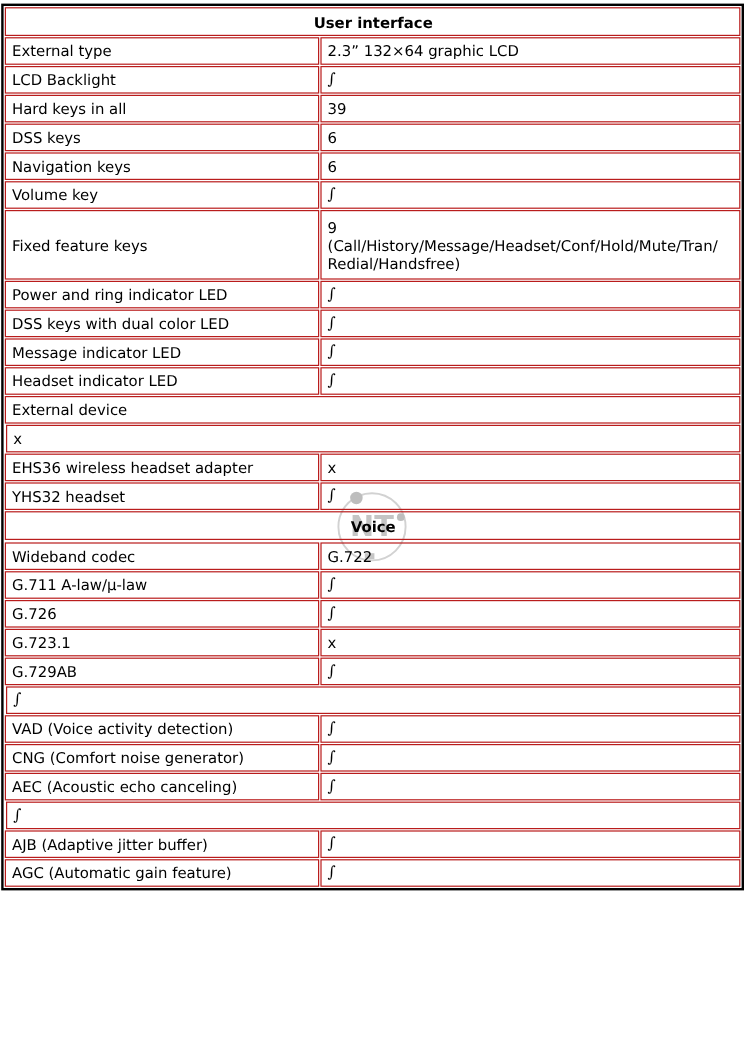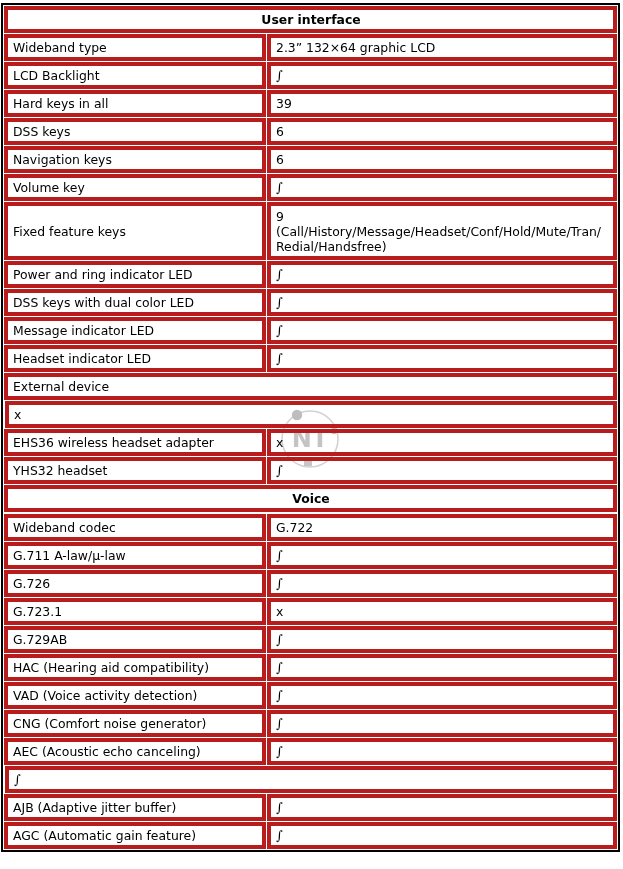--- a/index.html
+++ b/index.html
@@ -49,21 +49,21 @@
   
   .row {
     display: flex;
     width: 100%;
     box-sizing: border-box;
     margin-bottom: 1px;
   }
 
   .cell {
     box-sizing: border-box;
-    border: 4px solid #b91c1c;
+    border: 1px solid #b91c1c;
     padding: 2px 4px 2px 5px;
     font-size: 12.4px;
     line-height: 15px;
     display: flex;
     flex-direction: column;
     justify-content: center;
     min-height: 23px;
     background: transparent;
   }
 
@@ -115,21 +115,21 @@
     <text x="33" y="41" text-anchor="middle" fill="#c4c4c4" font-family="DejaVu Sans, sans-serif" font-size="24" font-weight="bold">NT</text>
   </svg>
 
   <div class="spec-table">
 
     <div class="row row-section">
       <div class="cell cell-full">User interface</div>
     </div>
 
     <div class="row">
-      <div class="cell cell-label">Wideband type</div>
+      <div class="cell cell-label">External type</div>
       <div class="cell cell-value">2.3” 132×64 graphic LCD</div>
     </div>
 
     <div class="row">
       <div class="cell cell-label">LCD Backlight</div>
       <div class="cell cell-value mark">∫</div>
     </div>
 
     <div class="row">
       <div class="cell cell-label">Hard keys in all</div>
@@ -223,21 +223,20 @@
       <div class="cell cell-label">G.723.1</div>
       <div class="cell cell-value">x</div>
     </div>
 
     <div class="row">
       <div class="cell cell-label">G.729AB</div>
       <div class="cell cell-value mark">∫</div>
     </div>
 
     <div class="row">
-      <div class="cell cell-label">HAC (Hearing aid compatibility)</div>
       <div class="cell cell-value mark">∫</div>
     </div>
 
     <div class="row">
       <div class="cell cell-label">VAD (Voice activity detection)</div>
       <div class="cell cell-value mark">∫</div>
     </div>
 
     <div class="row">
       <div class="cell cell-label">CNG (Comfort noise generator)</div>

